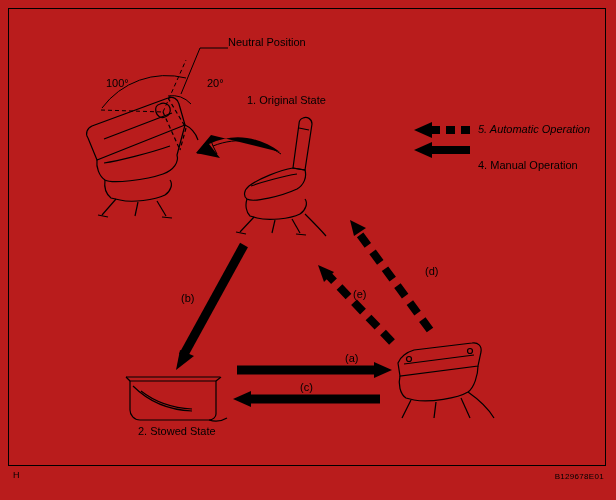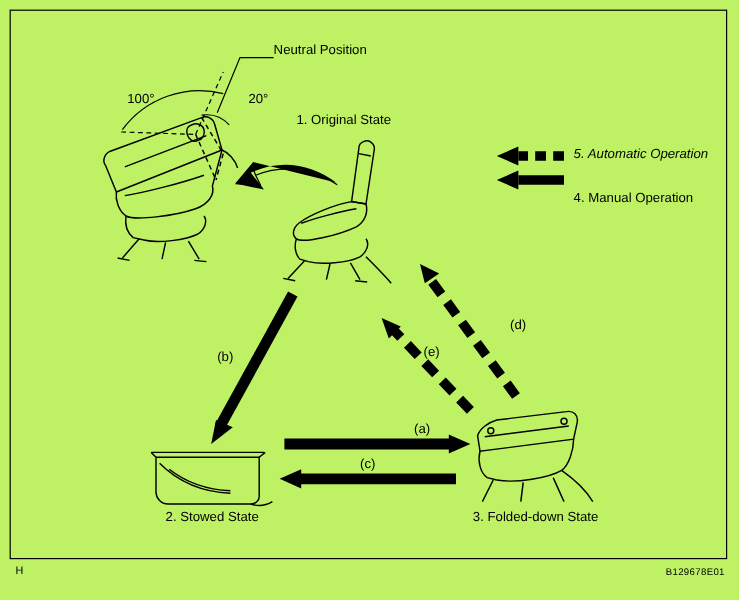--- a/index.html
+++ b/index.html
@@ -7,21 +7,21 @@
     padding: 0;
     background: #ffffff;
   }
   body {
     font-family: "Liberation Sans", sans-serif;
   }
   #page {
     position: relative;
     width: 616px;
     height: 500px;
-    background: #bef264;
+    background: #b91c1c;
     overflow: hidden;
   }
   #frame {
     position: absolute;
     left: 8px;
     top: 8px;
     width: 598px;
     height: 458px;
     border: 1px solid #000000;
     box-sizing: border-box;
@@ -196,21 +196,20 @@
   <div class="lbl" style="left:228px; top:36px;">Neutral Position</div>
 
   <div class="lbl" style="left:92px; top:77px;margin-left:14px;">100°</div>
 
   <div class="lbl" style="left:207px; top:77px;text-align:center;">20°</div>
 
   <div class="lbl" style="left:247px; top:94px;">1. Original State</div>
 
   <div class="lbl" style="left:138px; top:425px;">2. Stowed State</div>
 
-  <div class="lbl" style="left:394px; top:425px;">3. Folded-down State</div>
 
   <div class="lbl" style="left:181px; top:292px;">(b)</div>
 
   <div class="lbl" style="left:345px; top:352px;">(a)</div>
 
   <div class="lbl" style="left:300px; top:381px;">(c)</div>
 
   <div class="lbl" style="left:425px; top:265px;">(d)</div>
 
   <div class="lbl" style="left:353px; top:288px;">(e)</div>

